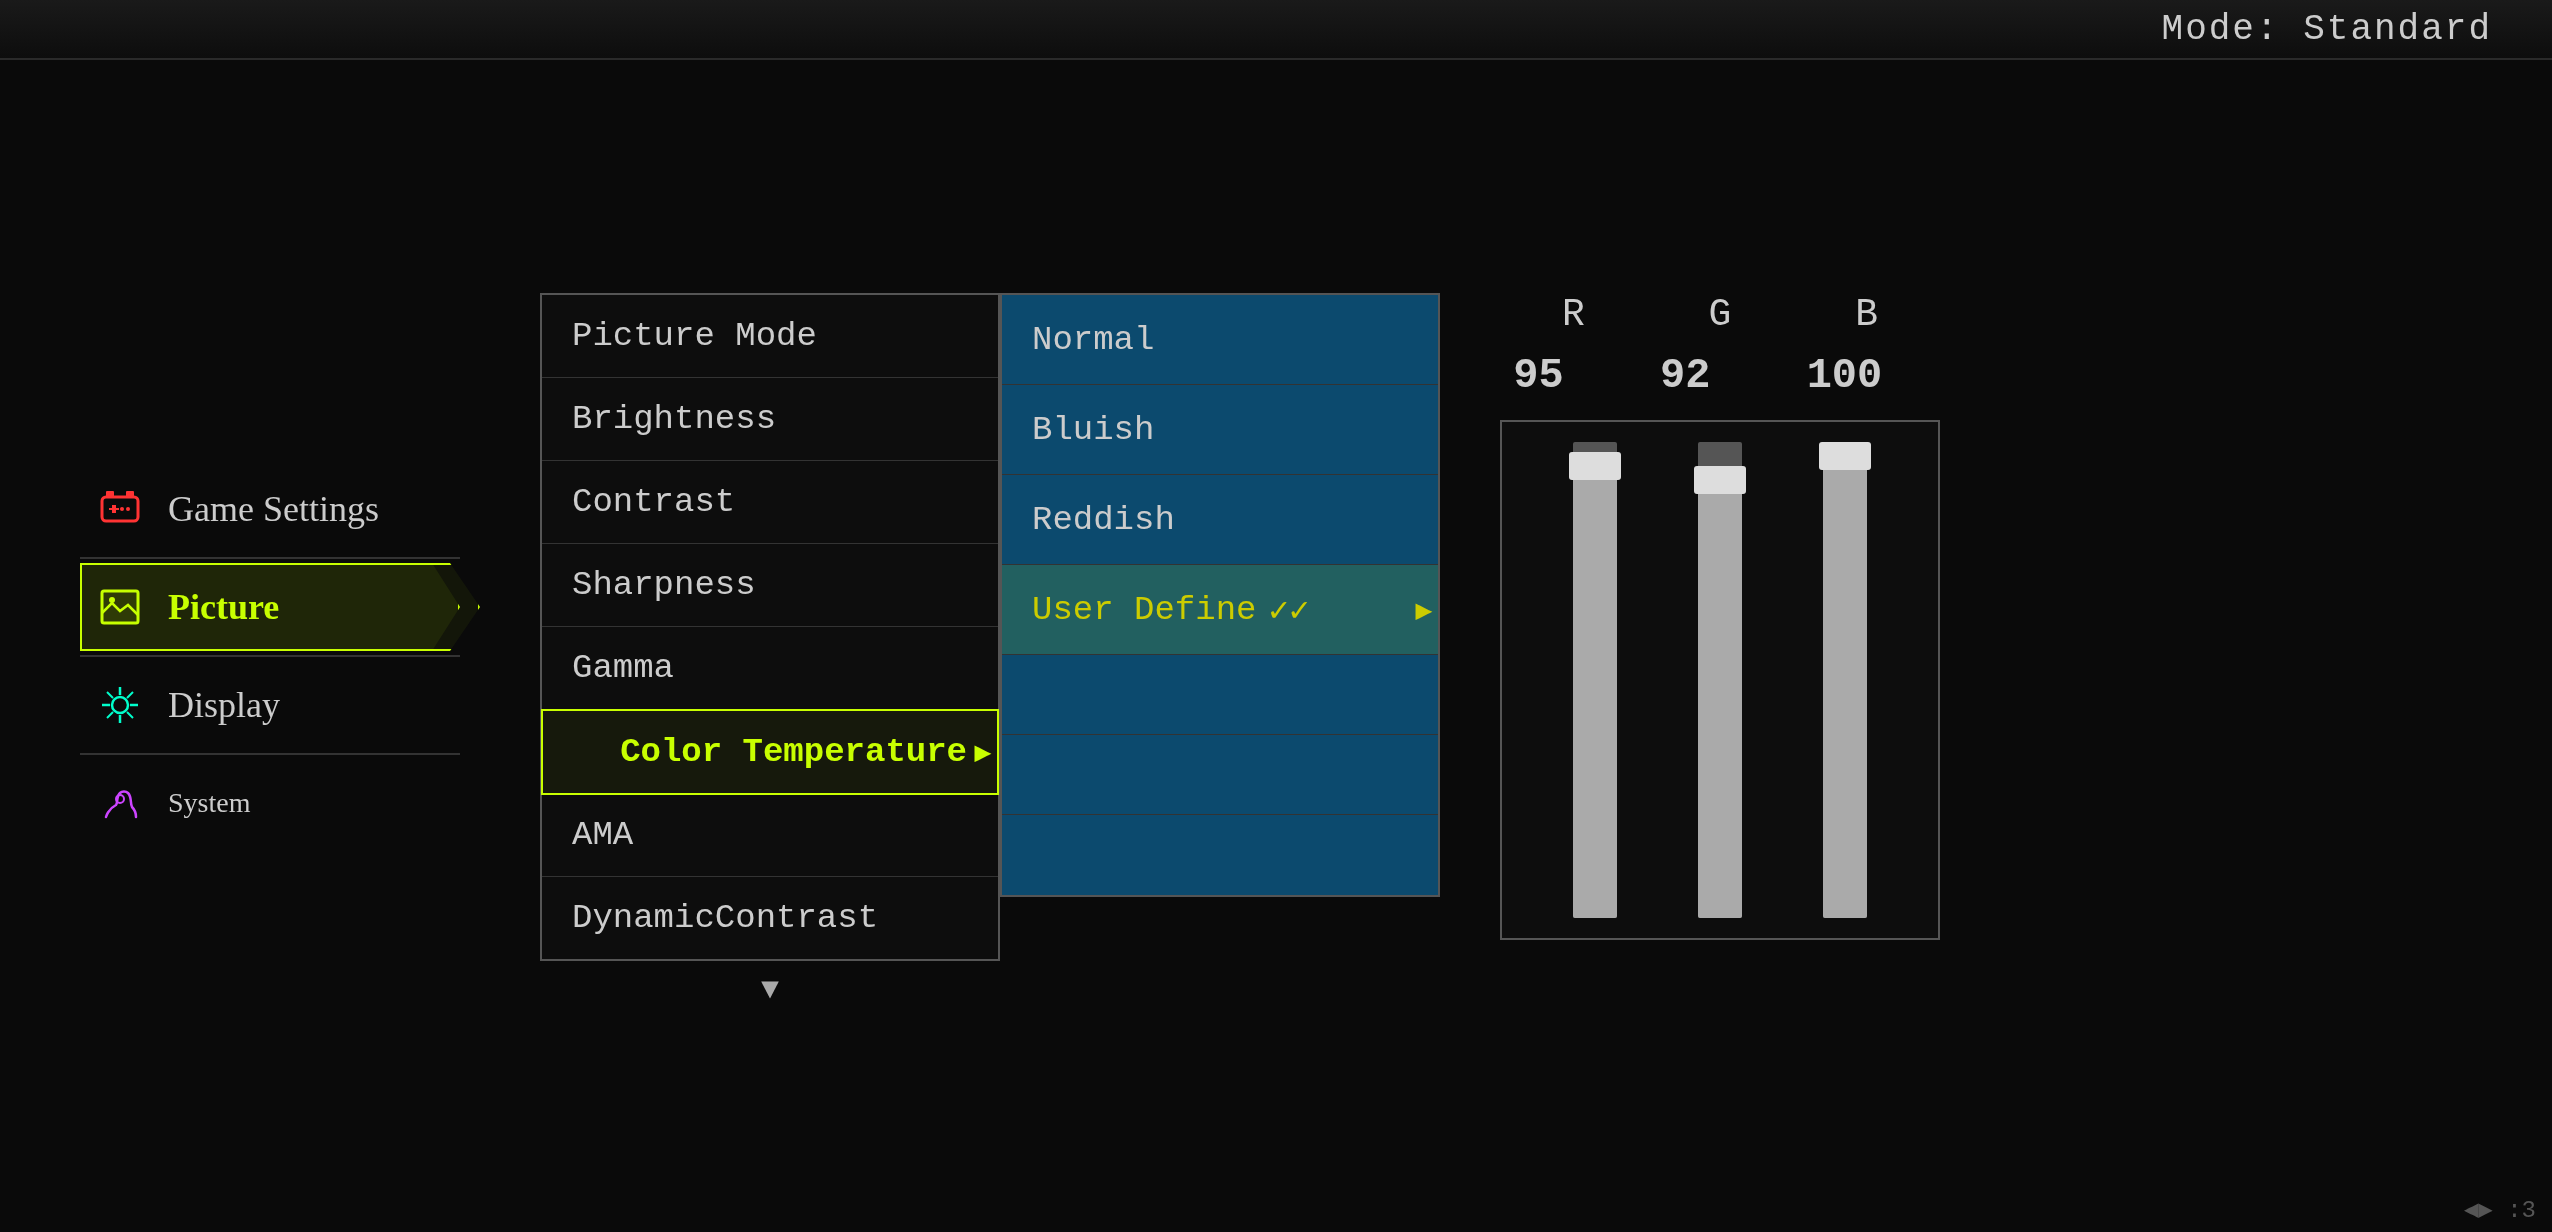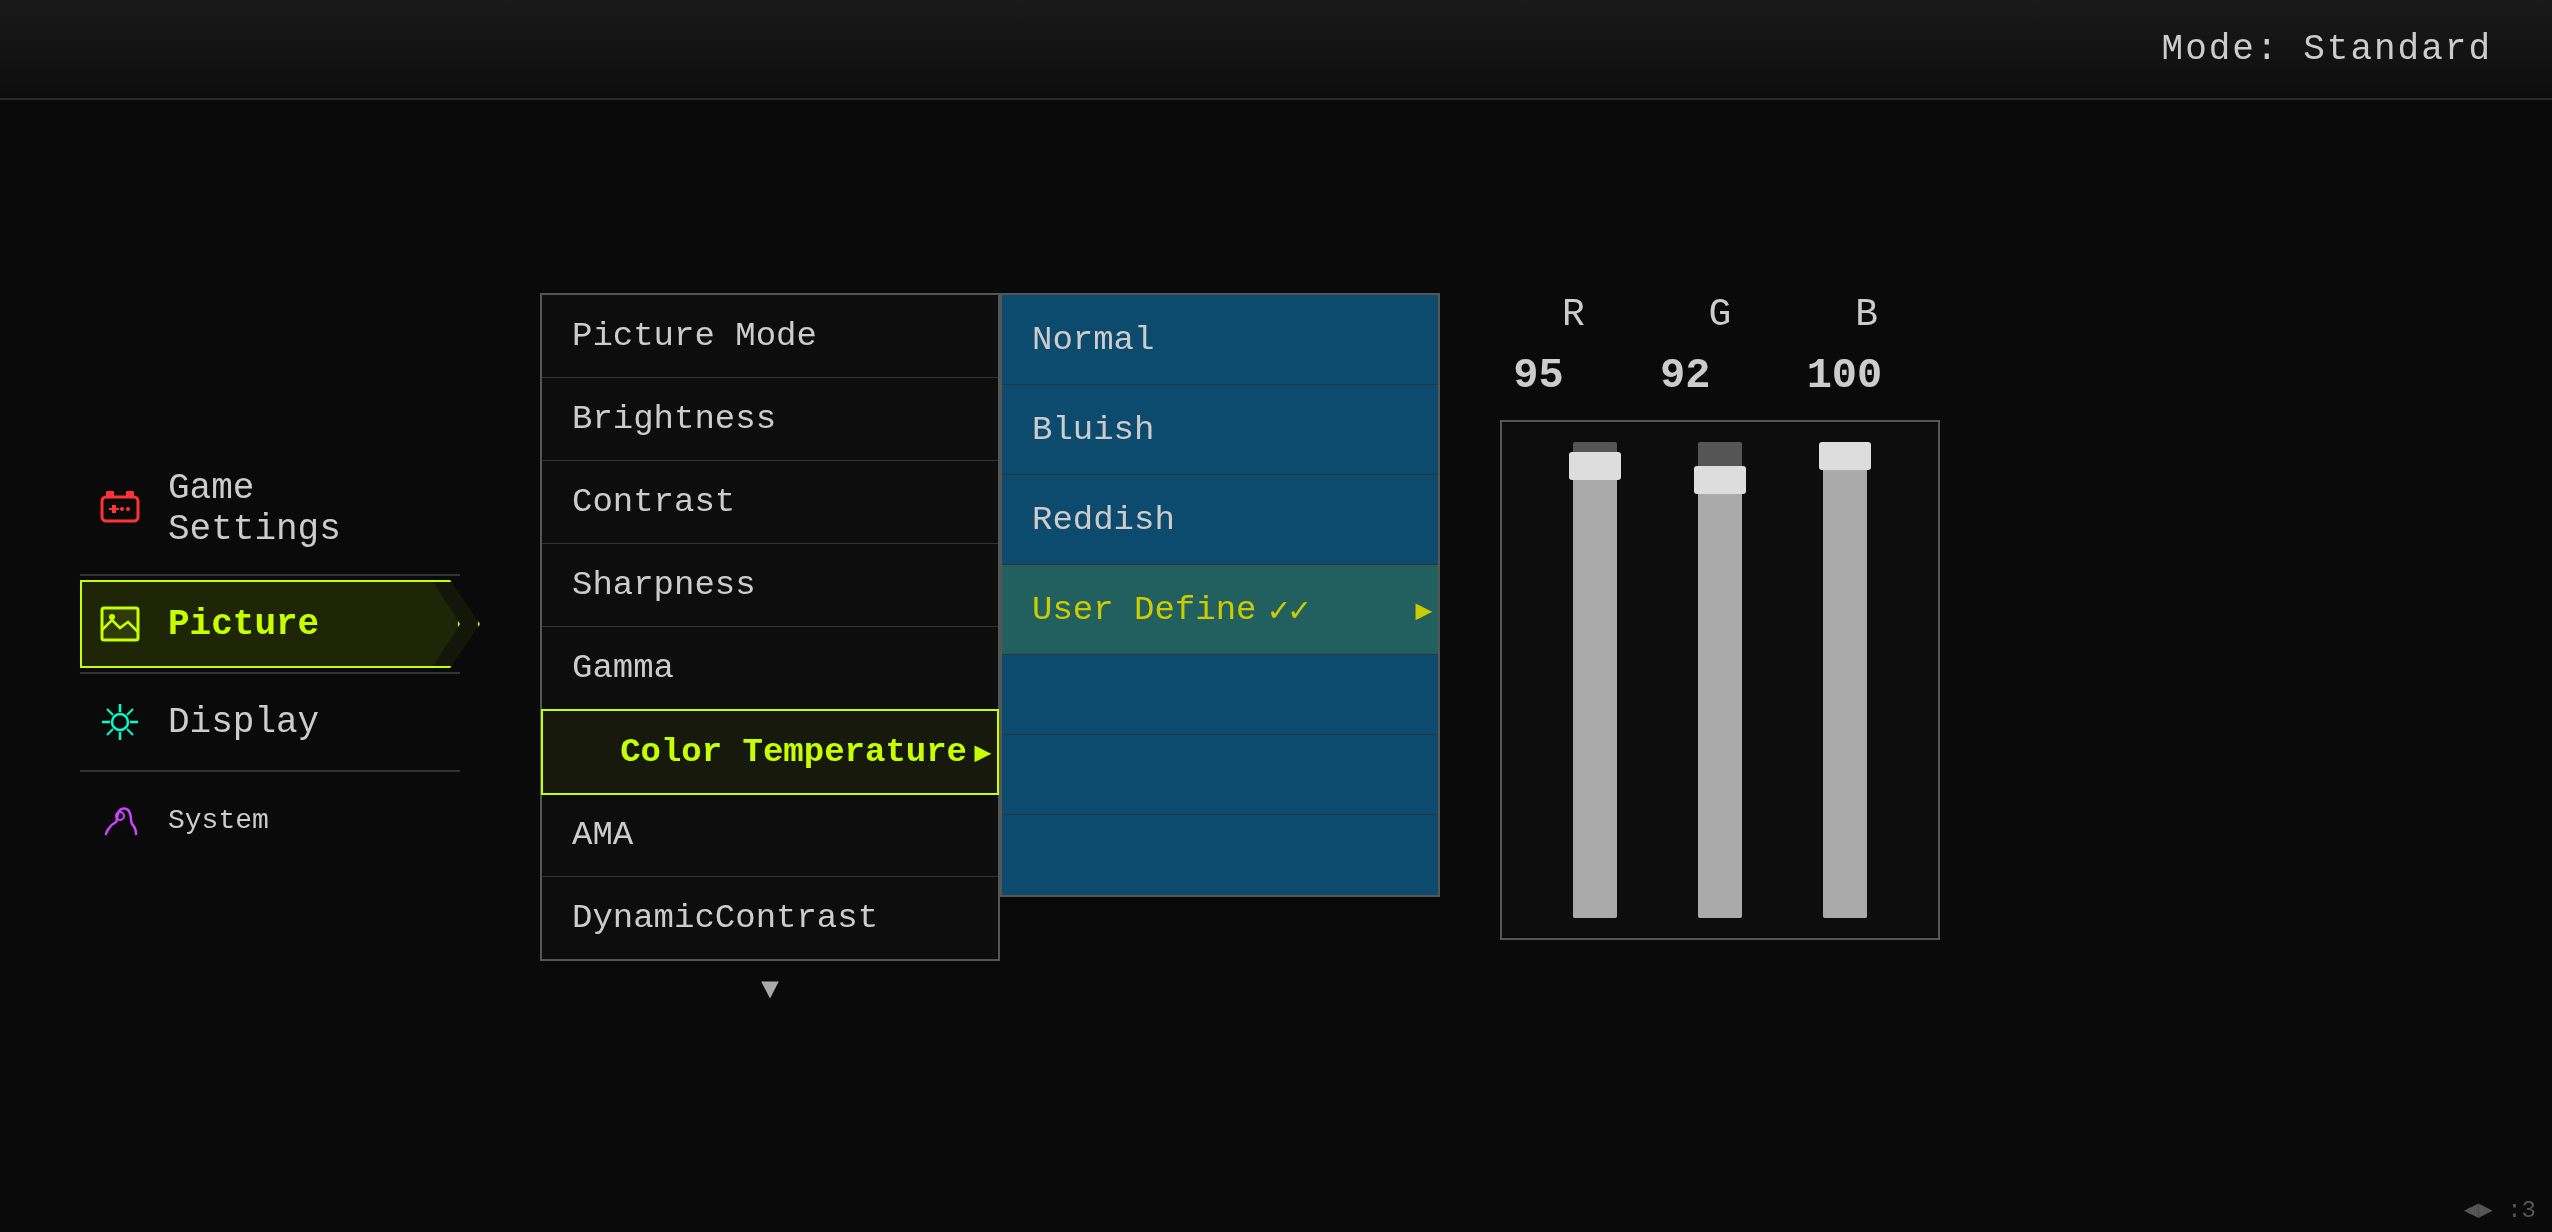--- a/index.html
+++ b/index.html
@@ -12,21 +12,21 @@
       overflow: hidden;
       position: relative;
     }
 
     
     .top-bar {
       position: absolute;
       top: 0;
       left: 0;
       right: 0;
-      height: 100px;
+      height: 60px;
       background: linear-gradient(to bottom, #1a1a1a, #0d0d0d);
       border-bottom: 2px solid #2a2a2a;
       display: flex;
       align-items: center;
       justify-content: flex-end;
       padding-right: 60px;
     }
 
     .mode-label {
       color: #cccccc;
@@ -48,20 +48,21 @@
     }
 
     
     .left-nav {
       width: 380px;
       display: flex;
       flex-direction: column;
       gap: 0;
       margin-right: 80px;
       flex-shrink: 0;
+      font-family: Liberation Serif, serif;
     }
 
     .nav-item {
       display: flex;
       align-items: center;
       gap: 24px;
       padding: 20px 16px;
       cursor: pointer;
       color: #cccccc;
       font-size: 36px;

